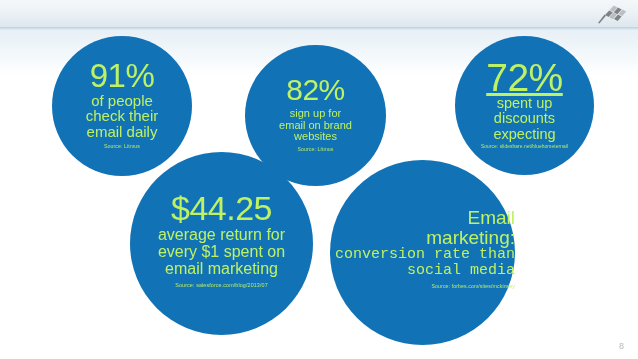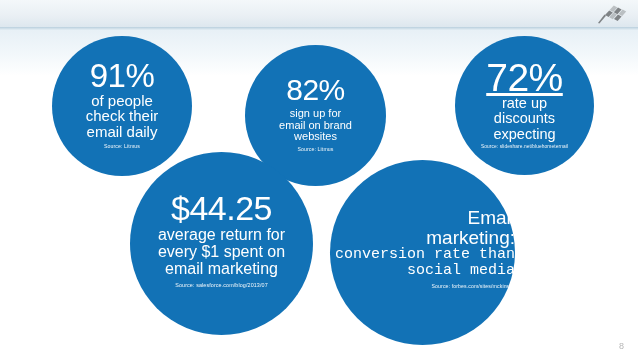--- a/index.html
+++ b/index.html
@@ -51,21 +51,21 @@
     right: 14px; bottom: 8px;
     font-size: 9px;
     color: #b7b7b7;
     font-family: "Liberation Sans", sans-serif;
   }
   
   .bubble {
     position: absolute;
     border-radius: 50%;
     background: #1272b6;
-    color: #ffffff;
+    color: #bef264;
     display: flex;
     flex-direction: column;
     align-items: center;
     justify-content: center;
     text-align: center;
     box-sizing: border-box;
     line-height: 1.0;
   }
   .big {
     display: block;
@@ -171,21 +171,21 @@
   <div class="bubble" id="bubble-2">
     <span class="big">82%</span>
     <span class="sub">sign up for</span>
     <span class="sub">email on brand</span>
     <span class="sub">websites</span>
     <span class="src">Source: Litmus</span>
   </div>
 
   <div class="bubble" id="bubble-3">
     <span class="big">72%</span>
-    <span class="sub">rate up</span>
+    <span class="sub">spent up</span>
     <span class="sub">discounts</span>
     <span class="sub">expecting</span>
     <span class="src">Source: slideshare.net/bluehometernail</span>
   </div>
 
   <div class="bubble" id="bubble-4">
     <span class="big">$44.25</span>
     <span class="sub">average return for</span>
     <span class="sub">every $1 spent on</span>
     <span class="sub">email marketing</span>

